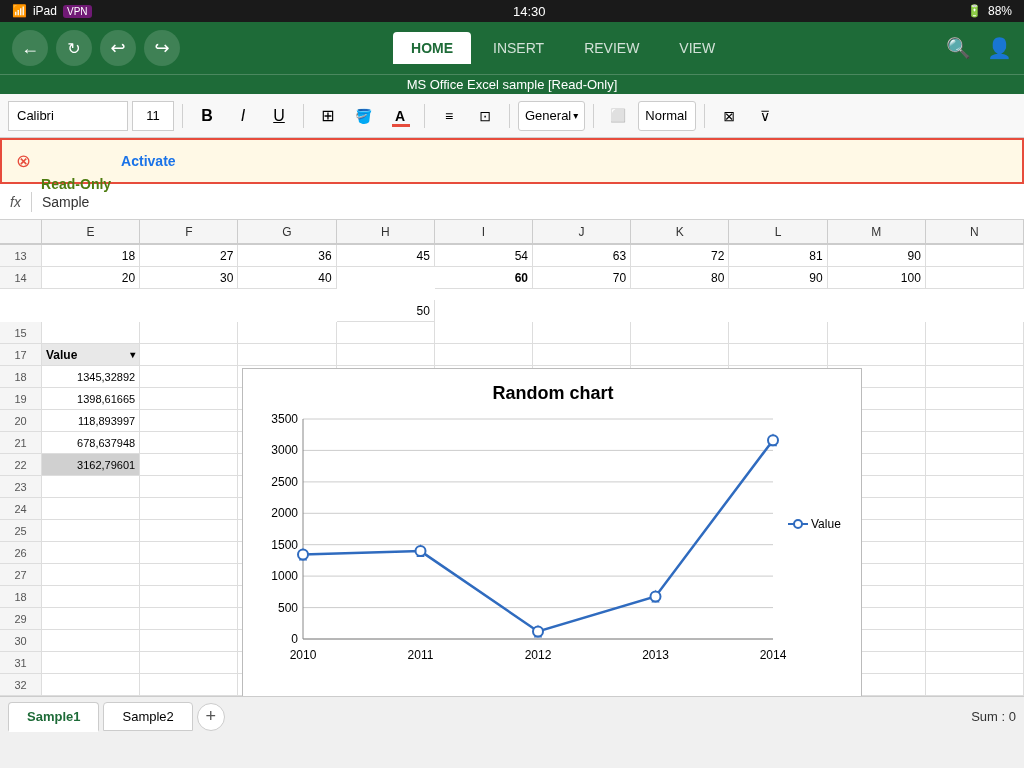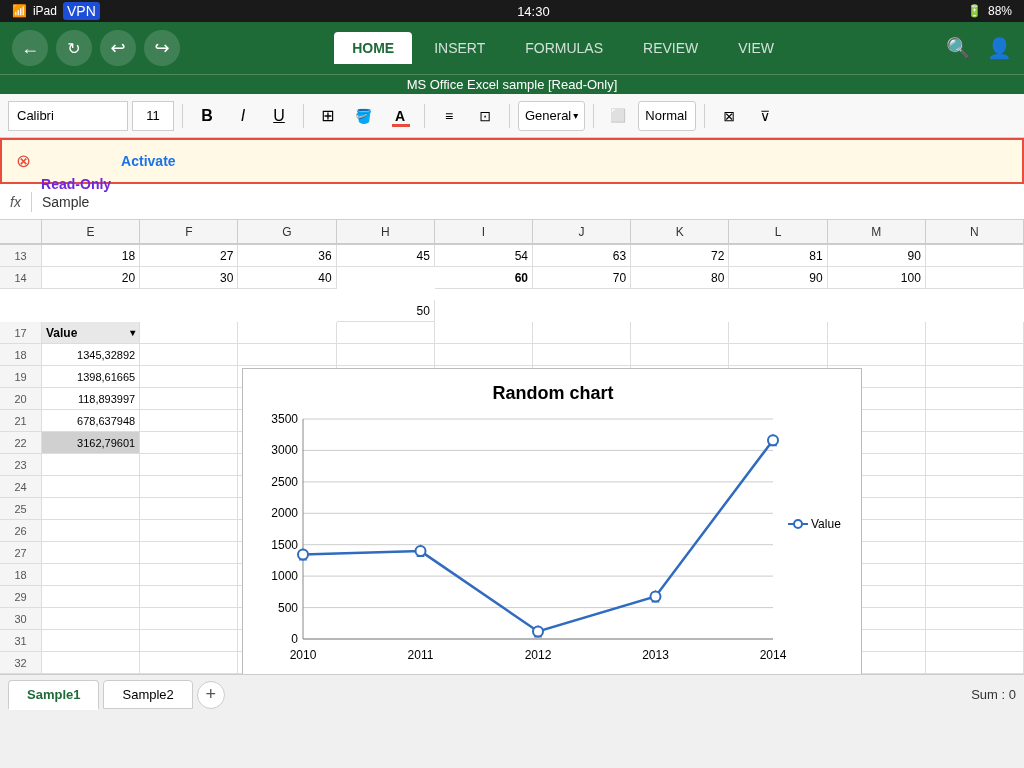--- a/index.html
+++ b/index.html
@@ -119,21 +119,21 @@
       gap: 10px;
       height: 46px;
     }
     .readonly-icon {
       color: #e74c3c;
       font-size: 18px;
     }
     .readonly-label {
       font-weight: bold;
       font-size: 14px;
-      color: #6d28d9;
+      color: #4d7c0f;
       margin-top: 45px;
     }
     .readonly-text {
       font-size: 14px;
       color: #555;
       flex: 1;
     }
     .activate-btn {
       color: #1a73e8;
       font-size: 14px;
@@ -268,40 +268,39 @@
       overflow: hidden;
     }
   </style>
 </head>
 <body>
 
 <div class="status-bar">
   <div class="status-left">
     <span>📶</span>
     <span>iPad</span>
-    <span style="background:#1d4ed8;padding:1px 4px;border-radius:3px;font-size:14px;">VPN</span>
+    <span style="background:#701a75;padding:1px 4px;border-radius:3px;font-size:10px;">VPN</span>
   </div>
   <div class="status-center">14:30</div>
   <div class="status-right">
     <span>🔋</span>
     <span>88%</span>
   </div>
 </div>
 
 <div class="title-bar">
   <div class="title-bar-nav">
     <button class="nav-btn">←</button>
     <button class="nav-btn" style="font-size:16px;">↻</button>
     <button class="nav-btn">↩</button>
     <button class="nav-btn">↪</button>
   </div>
   <div class="title-bar-tabs">
     <div class="tab active">HOME</div>
     <div class="tab">INSERT</div>
-    <div class="tab">FORMULAS</div>
     <div class="tab">REVIEW</div>
     <div class="tab">VIEW</div>
   </div>
   <div class="title-bar-actions">
     <span class="action-icon">🔍</span>
     <span class="action-icon">👤</span>
   </div>
 </div>
 
 <div style="background:#1e6b38; text-align:center; color:white; font-size:13px; padding:2px 0; border-top:1px solid rgba(255,255,255,0.2);">
@@ -394,20 +393,33 @@
         <div class="cell right" style="width:100px;">40</div>
         <div class="cell right" style="width:100px;margin-top:33px;">50</div>
         <div class="cell right" style="width:100px;font-weight:bold;">60</div>
         <div class="cell right" style="width:100px;">70</div>
         <div class="cell right" style="width:100px;">80</div>
         <div class="cell right" style="width:100px;">90</div>
         <div class="cell right" style="width:100px;">100</div>
         <div class="cell" style="width:100px;"></div>
       </div>
 
+      <div class="grid-row">
+        <div class="row-num">15</div>
+        <div class="cell" style="width:100px;"></div>
+        <div class="cell" style="width:100px;"></div>
+        <div class="cell" style="width:100px;"></div>
+        <div class="cell" style="width:100px;"></div>
+        <div class="cell" style="width:100px;"></div>
+        <div class="cell" style="width:100px;"></div>
+        <div class="cell" style="width:100px;"></div>
+        <div class="cell" style="width:100px;"></div>
+        <div class="cell" style="width:100px;"></div>
+        <div class="cell" style="width:100px;"></div>
+      </div>
 
 
       <div class="grid-row">
         <div class="row-num">17</div>
         <div class="cell header-cell" style="width:100px; font-size:12px;">
           <span>Value</span>
           <span style="font-size:10px;">▾</span>
         </div>
         <div class="cell" style="width:100px;"></div>
         <div class="cell" style="width:100px;"></div>

